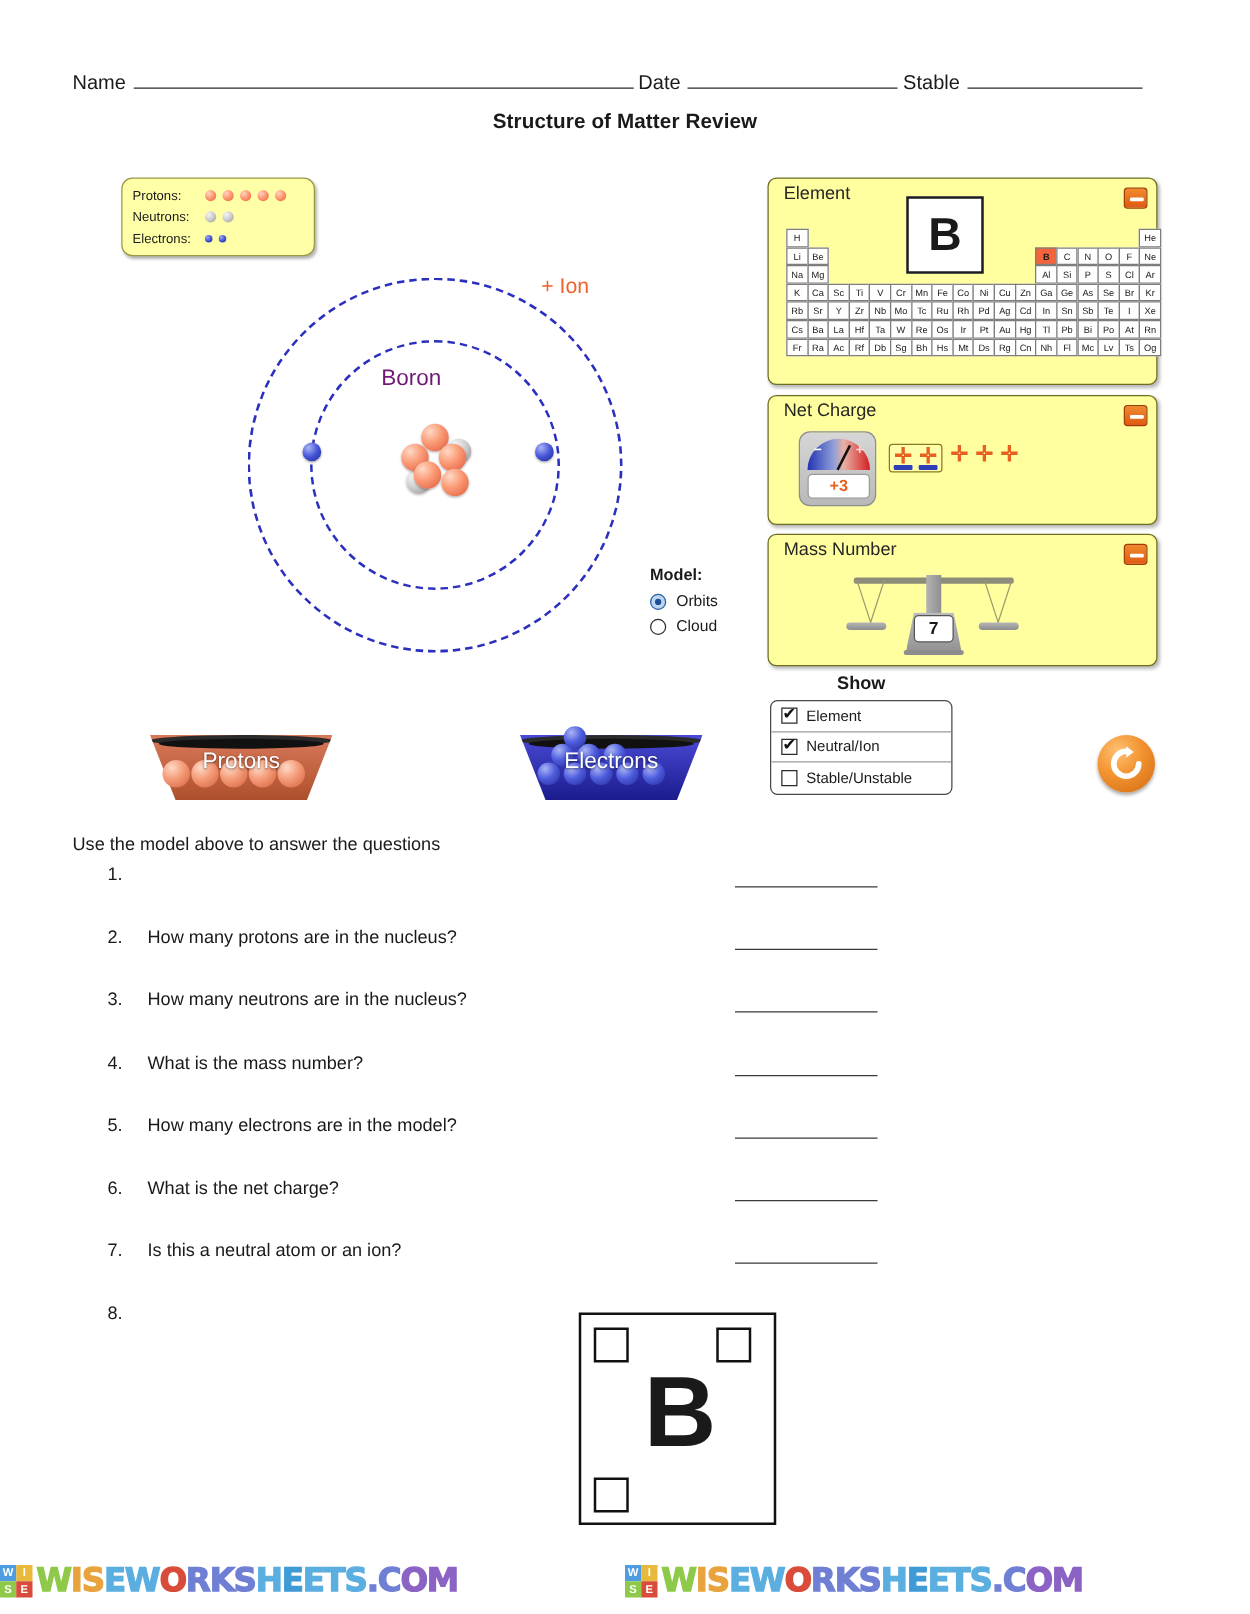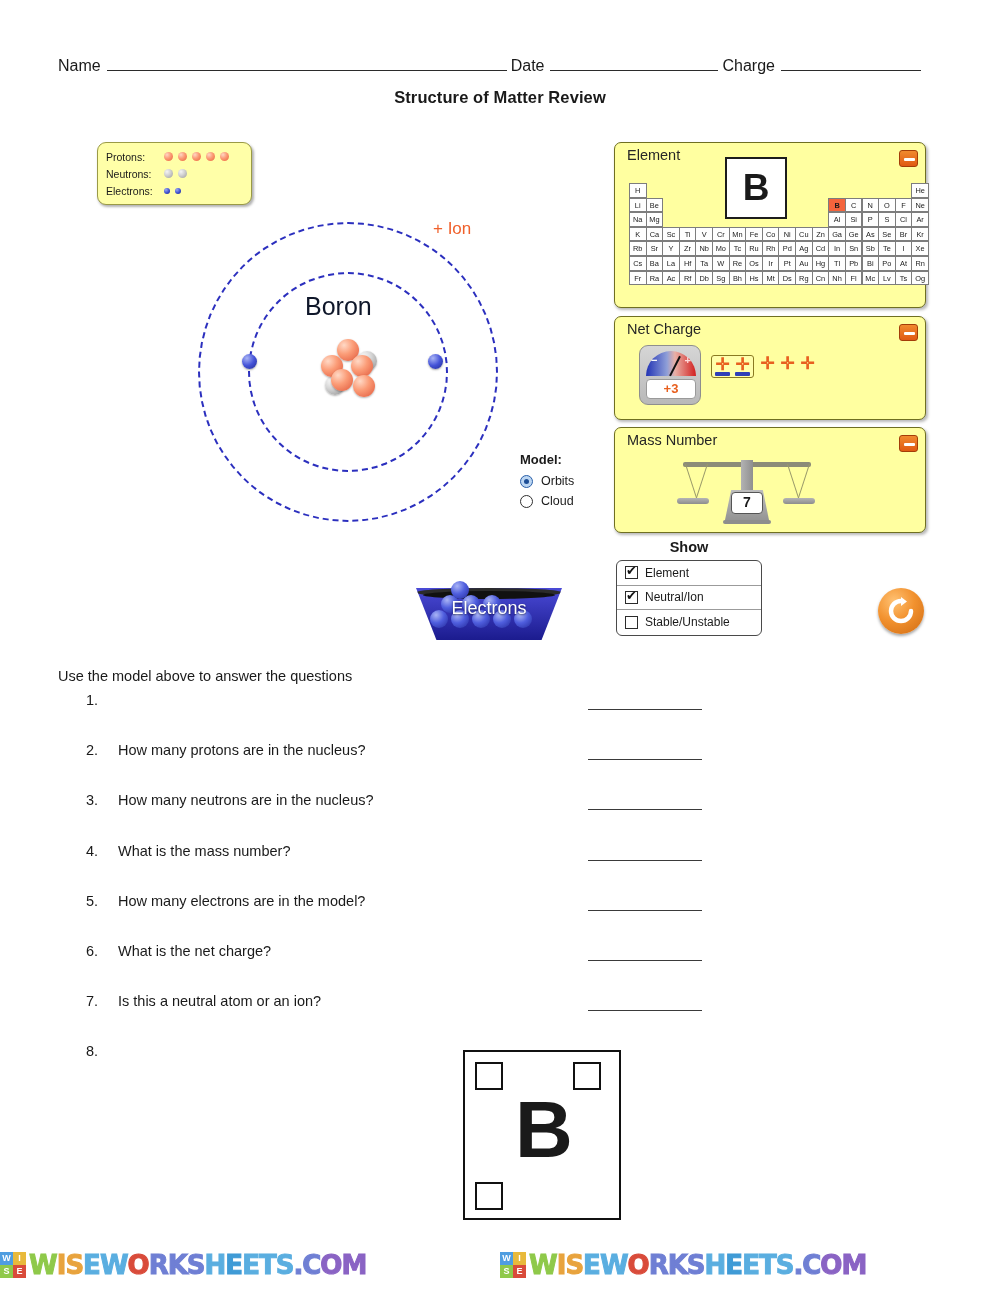--- a/index.html
+++ b/index.html
@@ -39,21 +39,21 @@
            background:radial-gradient(circle at 33% 30%, #f4f4f4 0%, #cfcfcf 45%, #9a9a9a 100%); }
   .dot.e { width:6px; height:6px;
            background:radial-gradient(circle at 33% 30%, #9aa8f2 0%, #3d4fd0 55%, #1e2580 100%); }
 
   
   .atom { position:absolute; left:178px; top:205px; width:340px; height:290px; }
   .orbit { position:absolute; border-radius:50%; border:2.2px dashed #2b2fbe; }
   .orbit.outer { left:20px;  top:17px;  width:300px; height:300px; }
   .orbit.inner { left:70px;  top:67px;  width:200px; height:200px; }
   .ionlabel { position:absolute; left:255px; top:14px; font-size:17px; color:#f0612c; }
-  .elname  { position:absolute; left:127px; top:87px; font-size:25px; color:#0f172a; }
+  .elname  { position:absolute; left:127px; top:87px; font-size:18px; color:#701a75; }
 
   .nucleus { position:absolute; left:139px; top:130px; width:68px; height:68px; }
   .nuc { position:absolute; border-radius:50%; }
   .nuc.p { background:radial-gradient(circle at 32% 28%, #ffd9c6 0%, #fb9c77 42%, #e0573a 100%);
            box-shadow:0 1px 2px rgba(0,0,0,.3); }
   .nuc.n { background:radial-gradient(circle at 32% 28%, #fbfbfb 0%, #d4d4d4 42%, #8e8e8e 100%);
            box-shadow:0 1px 2px rgba(0,0,0,.3); }
   .electron { position:absolute; width:15px; height:15px; border-radius:50%;
               background:radial-gradient(circle at 33% 28%, #a9b4f5 0%, #4453d8 50%, #222a90 100%);
               box-shadow:0 1px 2px rgba(0,0,0,.35); }
@@ -199,21 +199,21 @@
   .wmtext span { -webkit-text-stroke:1px currentColor; color:inherit; }
 </style>
 </head>
 <body>
 
 <div class="hdr">
   <span class="lbl">Name</span>
   <span class="rule name"></span>
   <span class="lbl">Date</span>
   <span class="rule date"></span>
-  <span class="lbl">Charge</span>
+  <span class="lbl">Stable</span>
   <span class="rule cls"></span>
 </div>
 <div class="title">Structure of Matter Review</div>
 
 <div class="legend">
   <div class="row">
     <span class="ltxt">Protons:</span>
     <span class="dots" id="legend-protons">
         <span class="dot p"></span>
         <span class="dot p"></span>
@@ -262,20 +262,32 @@
     <span class="radio on"></span>
     <span>Orbits</span>
   </div>
   <div class="mrow">
     <span class="radio"></span>
     <span>Cloud</span>
   </div>
 </div>
 
 <div class="buckets">
+  <div class="bucket" id="bucket-0" style="left:0px; top:38px;">
+    <div class="bowl" style="background:linear-gradient(to bottom,#d8795a,#ae4f2c);">
+      <div class="lip"></div>
+      <div class="inner"></div>
+    </div>
+    <div class="blabel">Protons</div>
+  <div class="ball" style="left: 10px; top: 30px; width: 22px; height: 22px; background: radial-gradient(circle at 34% 28%, rgb(255, 217, 198) 0%, rgb(244, 154, 119) 45%, rgb(212, 97, 60) 100%); z-index: 4;"></div>
+      <div class="ball" style="left: 33px; top: 30px; width: 22px; height: 22px; background: radial-gradient(circle at 34% 28%, rgb(255, 217, 198) 0%, rgb(244, 154, 119) 45%, rgb(212, 97, 60) 100%); z-index: 4;"></div>
+      <div class="ball" style="left: 56px; top: 30px; width: 22px; height: 22px; background: radial-gradient(circle at 34% 28%, rgb(255, 217, 198) 0%, rgb(244, 154, 119) 45%, rgb(212, 97, 60) 100%); z-index: 4;"></div>
+      <div class="ball" style="left: 79px; top: 30px; width: 22px; height: 22px; background: radial-gradient(circle at 34% 28%, rgb(255, 217, 198) 0%, rgb(244, 154, 119) 45%, rgb(212, 97, 60) 100%); z-index: 4;"></div>
+      <div class="ball" style="left: 102px; top: 30px; width: 22px; height: 22px; background: radial-gradient(circle at 34% 28%, rgb(255, 217, 198) 0%, rgb(244, 154, 119) 45%, rgb(212, 97, 60) 100%); z-index: 4;"></div>
+    </div>
   <div class="bucket" id="bucket-2" style="left:296px; top:38px;">
     <div class="bowl" style="background:linear-gradient(to bottom,#4a4ad6,#1b1b8e);">
       <div class="lip"></div>
       <div class="inner"></div>
     </div>
     <div class="blabel">Electrons</div>
   <div class="ball" style="left: 14px; top: 32px; width: 18px; height: 18px; background: radial-gradient(circle at 34% 28%, rgb(169, 180, 245) 0%, rgb(79, 94, 222) 45%, rgb(35, 41, 154) 100%); z-index: 4;"></div>
       <div class="ball" style="left: 35px; top: 32px; width: 18px; height: 18px; background: radial-gradient(circle at 34% 28%, rgb(169, 180, 245) 0%, rgb(79, 94, 222) 45%, rgb(35, 41, 154) 100%); z-index: 4;"></div>
       <div class="ball" style="left: 56px; top: 32px; width: 18px; height: 18px; background: radial-gradient(circle at 34% 28%, rgb(169, 180, 245) 0%, rgb(79, 94, 222) 45%, rgb(35, 41, 154) 100%); z-index: 4;"></div>
       <div class="ball" style="left: 77px; top: 32px; width: 18px; height: 18px; background: radial-gradient(circle at 34% 28%, rgb(169, 180, 245) 0%, rgb(79, 94, 222) 45%, rgb(35, 41, 154) 100%); z-index: 4;"></div>

